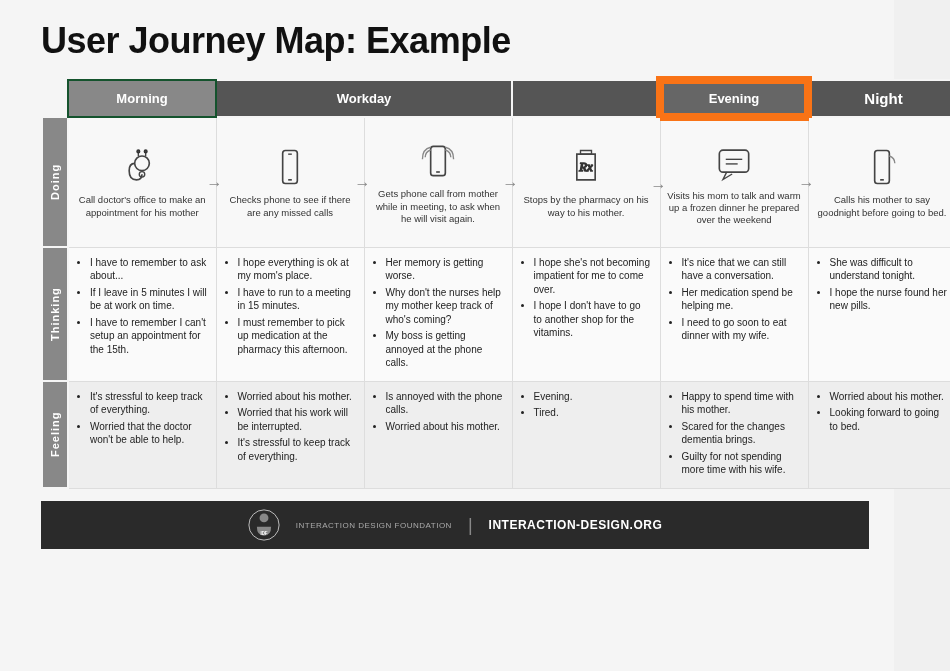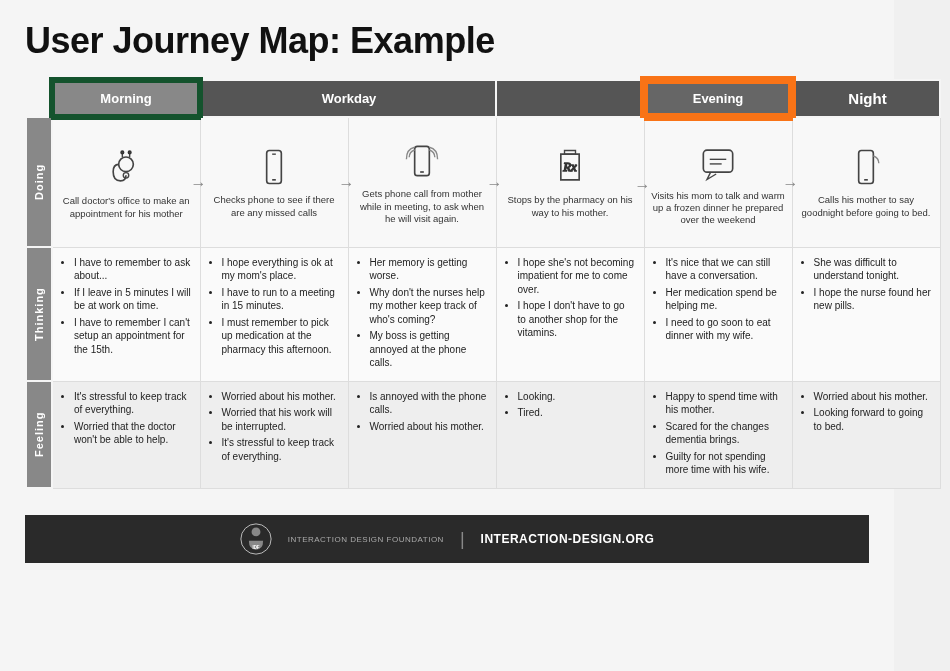--- a/index.html
+++ b/index.html
@@ -6,40 +6,40 @@
     body {
       font-family: 'Arial', sans-serif;
       background: #f0f0f0;
       width: 950px;
       min-height: 671px;
     }
     .page {
       background: #f5f5f5;
       width: 894px;
       min-height: 671px;
-      padding: 20px 25px 10px 25px;
+      padding: 20px 25px 10px 41px;
     }
     .title {
       font-size: 36px;
       font-weight: 900;
       color: #111;
       margin-bottom: 14px;
       letter-spacing: -0.5px;
     }
 
     
     .footer {
       background: #2a2a2a;
       color: #fff;
       display: flex;
       align-items: center;
       justify-content: center;
       gap: 16px;
       padding: 8px 20px;
-      margin-top: 26px;
+      margin-top: 12px;
       font-size: 11px;
     }
     .footer-logo {
       width: 32px;
       height: 32px;
     }
     .footer-divider {
       color: #888;
       font-size: 18px;
     }
@@ -118,21 +118,21 @@
       <col style="width:148px">
       <col style="width:148px">
       <col style="width:148px">
       <col style="width:148px">
       <col style="width:148px">
       <col style="width:148px">
     </colgroup>
     <thead>
       <tr>
         <th style="background:#f5f5f5; border:none;"></th>
-        <th style="background:#888; color:#fff; font-weight:bold; font-size:13px; text-align:center; padding:7px 4px; border:6px solid #14532d;">Morning</th>
+        <th style="background:#888; color:#fff; font-weight:bold; font-size:13px; text-align:center; padding:7px 4px; border:2px solid #14532d;">Morning</th>
         <th colspan="2" style="background:#555; color:#fff; font-weight:bold; font-size:13px; text-align:center; padding:7px 4px; border:2px solid #f5f5f5;">Workday</th>
         <th style="background:#555; color:#fff; font-weight:bold; font-size:13px; text-align:center; padding:7px 4px; border:2px solid #f5f5f5;"></th>
         <th style="background:#666; color:#fff; font-weight:bold; font-size:13px; text-align:center; padding:7px 4px; border:8px solid #f97316;">Evening</th>
         <th style="background:#555; color:#fff; font-weight:bold; font-size:15px; text-align:center; padding:7px 4px; border:2px solid #f5f5f5;">Night</th>
       </tr>
     </thead>
     <tbody>
 
       <tr style="height:130px;">
         <td style="background:#888;color:#fff;font-weight:bold;font-size:11px;text-align:center;writing-mode:vertical-lr;transform:rotate(180deg);letter-spacing:1px;padding:4px 2px;border:2px solid #f5f5f5;">Doing</td>
@@ -276,21 +276,21 @@
           </ul>
         </td>
         <td class="feeling-cell">
           <ul class="blist">
             <li>Is annoyed with the phone calls.</li>
             <li>Worried about his mother.</li>
           </ul>
         </td>
         <td class="feeling-cell">
           <ul class="blist">
-            <li>Looking.</li>
+            <li>Evening.</li>
             <li>Tired.</li>
           </ul>
         </td>
         <td class="feeling-cell">
           <ul class="blist">
             <li>Happy to spend time with his mother.</li>
             <li>Scared for the changes dementia brings.</li>
             <li>Guilty for not spending more time with his wife.</li>
           </ul>
         </td>

